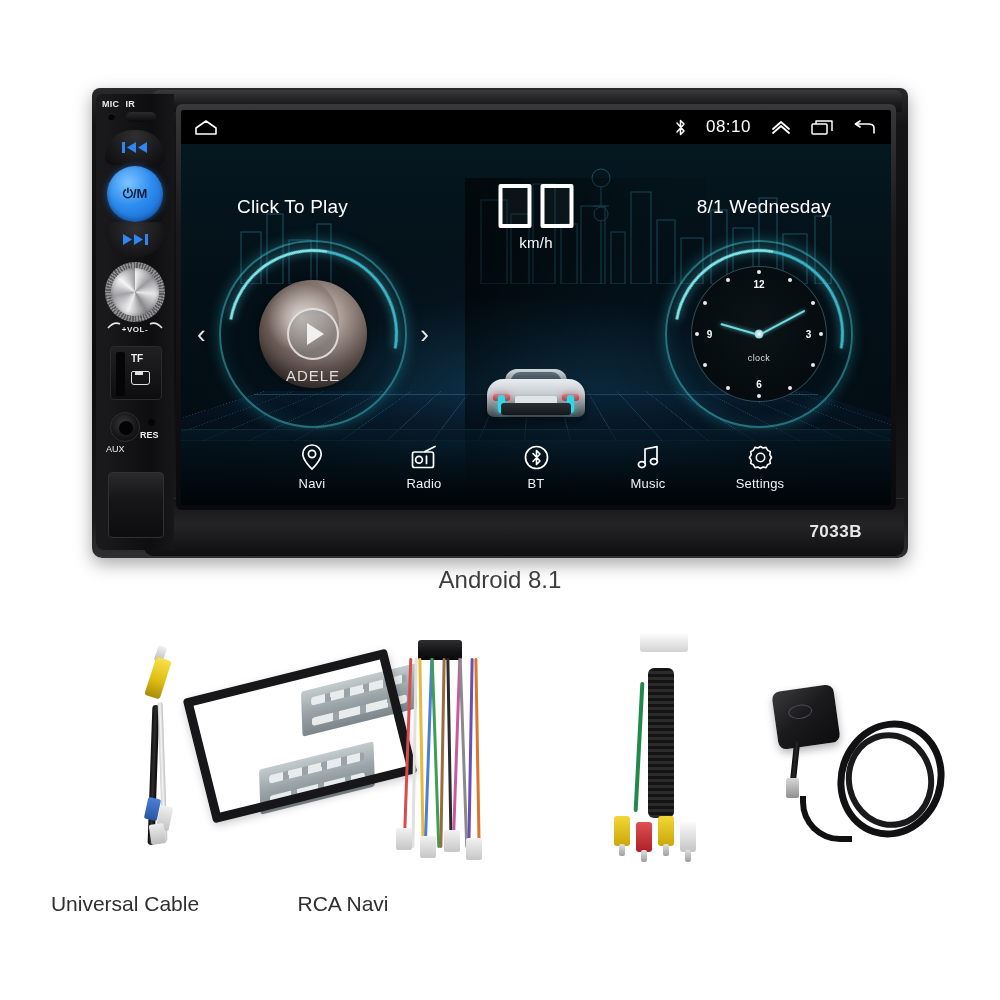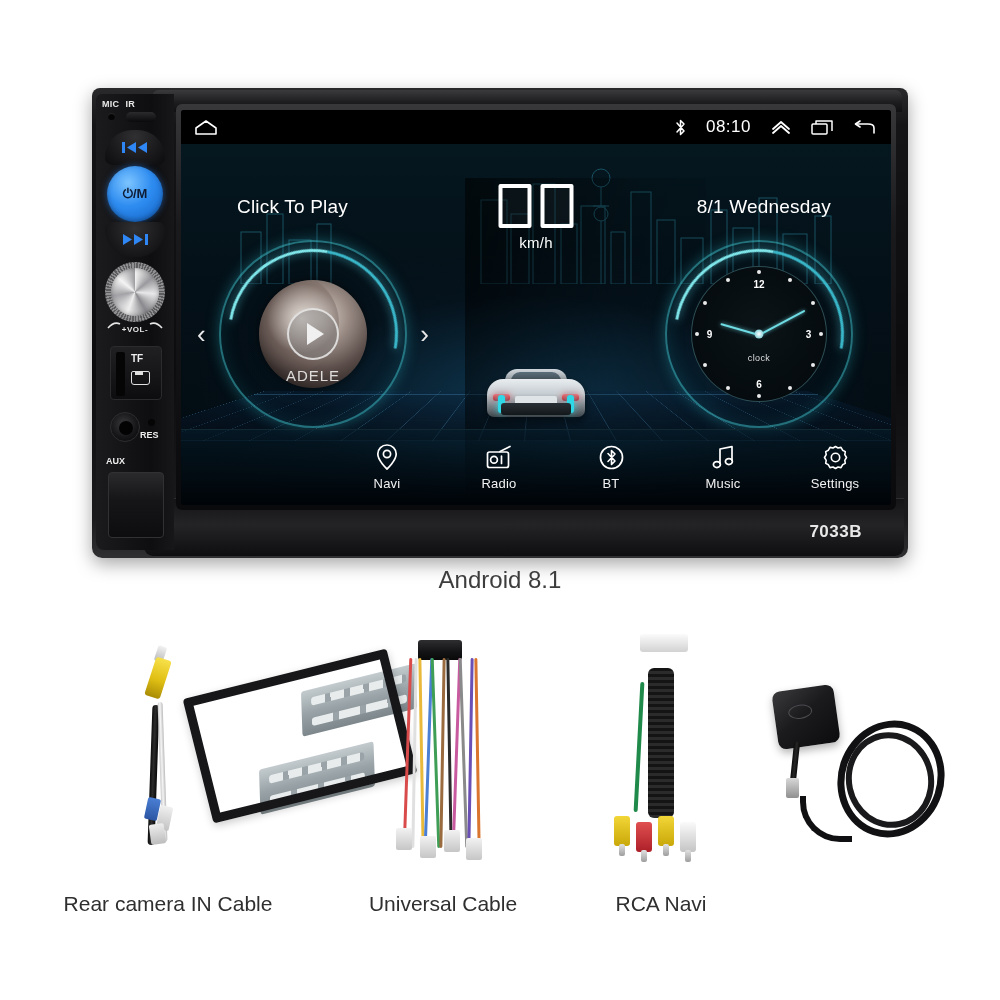--- a/index.html
+++ b/index.html
@@ -123,21 +123,21 @@
   .aux-jack {
     position: absolute; left: 14px; top: 318px;
     width: 30px; height: 30px; border-radius: 50%;
     background: radial-gradient(circle at 45% 40%,#3a3a3d 0%,#171719 55%,#050506 100%);
     border:1px solid #2e2e31;
   }
   .aux-jack::after{
     content:''; position:absolute; left:8px; top:8px; width:14px;height:14px;border-radius:50%;
     background:#030304;
   }
-  .aux-label { position:absolute; left:10px; top:362px; color:#ededed; font-size:9px; font-weight:bold; }
+  .aux-label { position:absolute; left:10px; top:350px; color:#ededed; font-size:9px; font-weight:normal; }
   .res-hole {
     position:absolute; left:52px; top:325px; width:7px;height:7px;border-radius:50%;
     background:#050506;
   }
   .res-label { position:absolute; left:44px; top:336px; color:#ededed; font-size:9px; font-weight:bold;}
   .bottom-door {
     position:absolute; left:12px; bottom:12px; width:56px; height:66px;
     background: linear-gradient(180deg,#2a2a2d 0%,#161618 40%,#0d0d0f 100%);
     border-radius:4px; border:1px solid #313134;
   }
@@ -342,21 +342,21 @@
   }
   .accent-l, .accent-r {
     position:absolute; bottom:14px; width:7px;height:18px;border-radius:3px;
     background:#2fd8e6; box-shadow:0 0 7px rgba(47,216,230,.85);
   }
   .accent-l{ left:17px; } .accent-r{ right:17px; }
 
   
   .dock {
     position:absolute; left:0; right:0; bottom:0; height:76px;
-    display:flex; align-items:center; justify-content:flex-end;
+    display:flex; align-items:center; justify-content:center;
     background: linear-gradient(180deg, rgba(6,30,44,.55) 0%, rgba(2,10,16,.9) 70%, rgba(0,4,8,1) 100%);
     border-top:1px solid rgba(80,170,195,.22);
   }
   .dock-item {
     display:flex; flex-direction:column; align-items:center; gap:6px;
     width:112px;
   }
   .dock-item .ico { height:26px; display:flex; align-items:center; justify-content:center; }
   .dock-item .lbl { color:#f2f2f2; font-size:13px; letter-spacing:.2px; }
 
@@ -814,17 +814,16 @@
       <div class="gps-tail"></div>
       <div class="gps-puck">
         <div class="gps-logo"></div>
       </div>
       <div class="gps-lead"></div>
       <div class="gps-sma"></div>
     </div>
   </div>
 
   <div class="acc-caption-row">
-    <div class="acc-caption c1">Rear camera IN Cable</div>
     <div class="acc-caption c2">Universal Cable</div>
     <div class="acc-caption c3">RCA Navi</div>
   </div>
 </div>
 
 </body></html>

